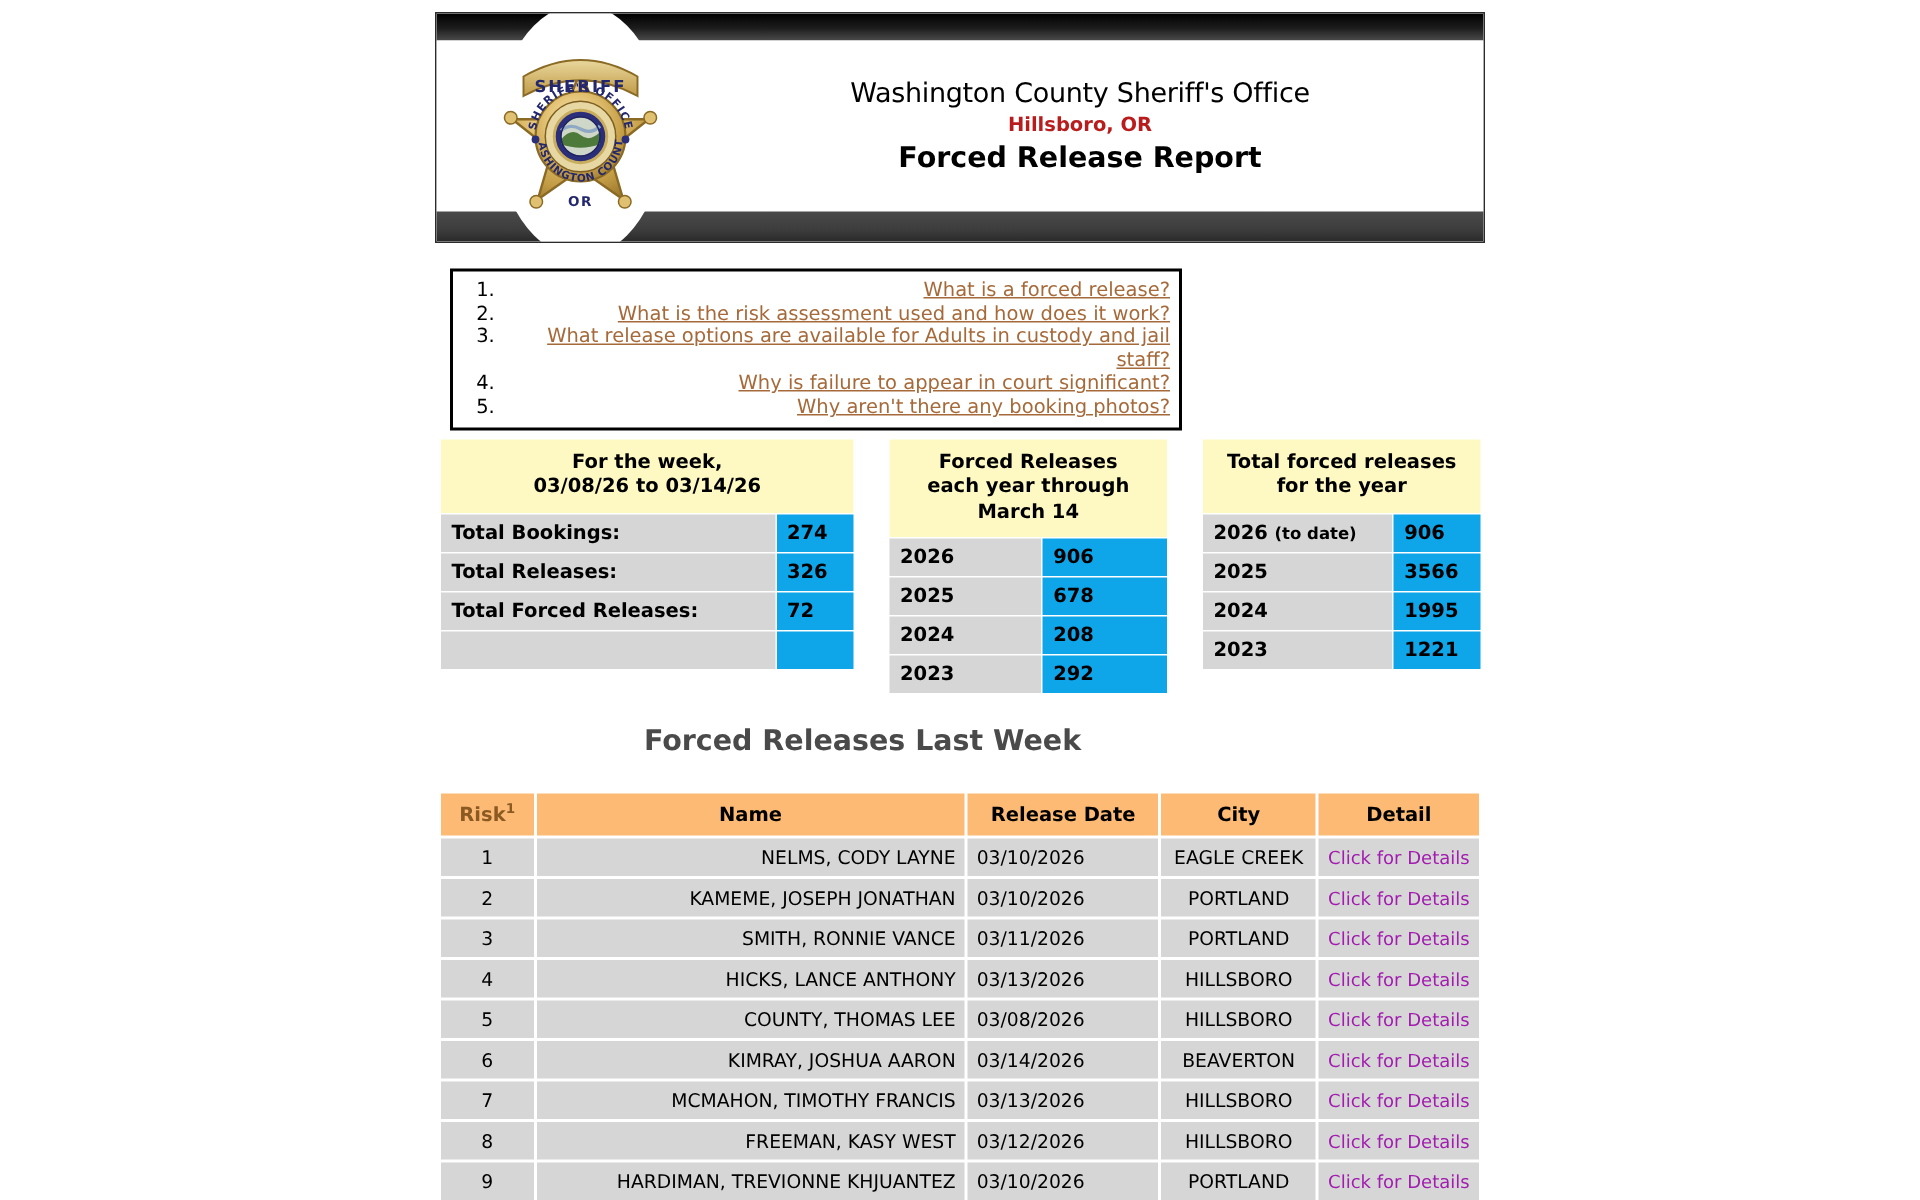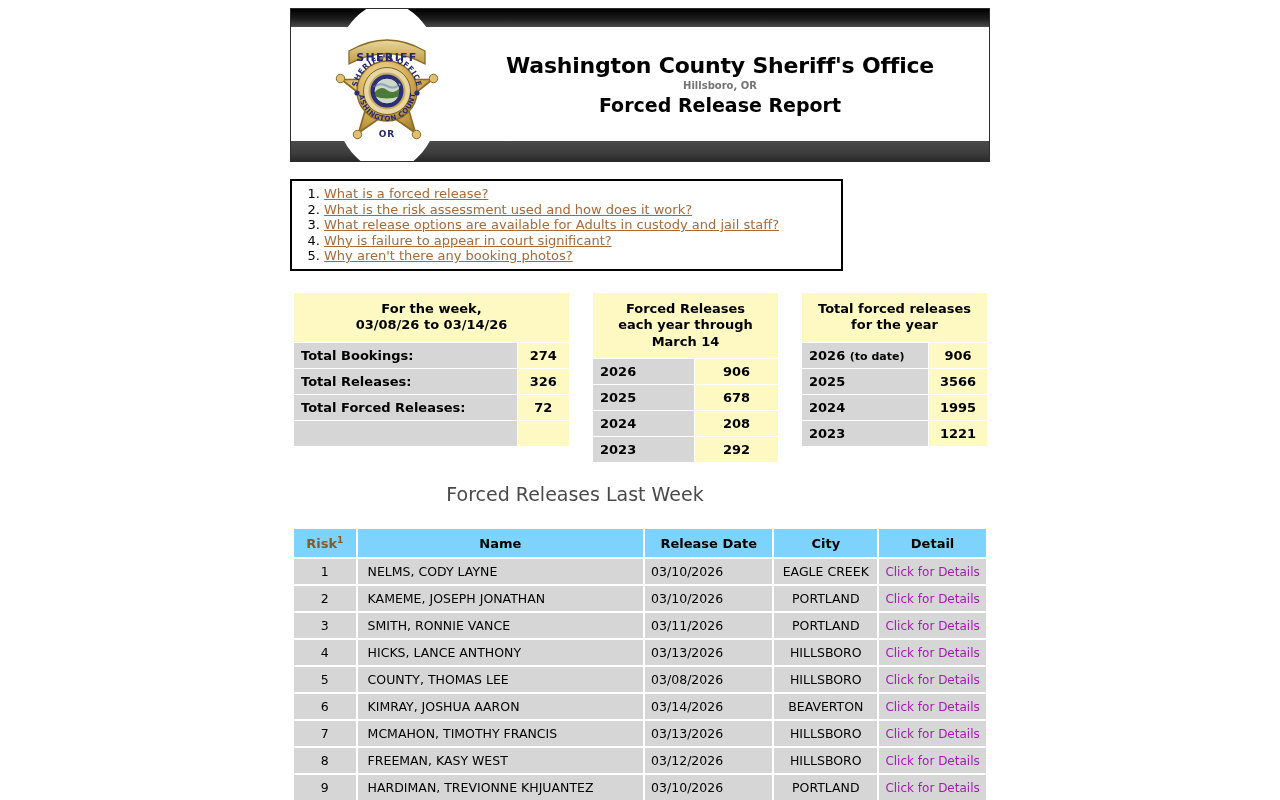--- a/index.html
+++ b/index.html
@@ -75,49 +75,50 @@
   }
   .mast-text {
     position: absolute;
     left: 170px;
     right: 10px;
     top: 44px;
     text-align: center;
     z-index: 2;
   }
   .mast-title {
-    font-size: 22px;
-    font-weight: bold;
+    font-size: 18px;
+    font-weight: normal;
     letter-spacing: -0.2px;
     line-height: 1.15;
     color: #000;
   }
   .mast-sub {
-    font-size: 10px;
+    font-size: 13px;
     font-weight: bold;
     line-height: 1.5;
-    color: #737373;
+    color: #b91c1c;
   }
   .mast-report {
     font-size: 19px;
     font-weight: bold;
     line-height: 1.35;
     color: #000;
   }
 
   
   .linkbox {
     position: absolute;
-    left: 290px;
+    left: 300px;
     top: 179px;
-    width: 553px;
+    width: 488px;
     border: 2px solid #000000;
     background: #ffffff;
     box-sizing: border-box;
     padding: 5px 6px 5px 0;
+    text-align: right;
   }
   .linkbox ol {
     margin: 0;
     padding: 0 0 0 32px;
     list-style: decimal;
   }
   .linkbox li {
     font-size: 13px;
     line-height: 15.6px;
     color: #000;
@@ -145,57 +146,57 @@
     line-height: 1.25;
   }
   .stat td {
     background: #d6d6d6;
     font-size: 13px;
     font-weight: bold;
     padding: 5px 7px;
     height: 14px;
   }
   .stat td.val {
-    background: #fef9c3;
-    text-align: center;
+    background: #0ea5e9;
+    text-align: left;
     font-weight: bold;
   }
   .stat td .todate {
     font-size: 11px;
     font-weight: bold;
   }
 
   #stat-week  { left: 293px; top: 292px; width: 277px; }
   #stat-thru  { left: 592px; top: 292px; width: 187px; }
   #stat-year  { left: 801px; top: 292px; width: 187px; }
 
   
   .section-title {
     position: absolute;
     left: 0;
     top: 483px;
     width: 1150px;
     text-align: center;
     font-size: 19px;
-    font-weight: normal;
+    font-weight: bold;
     color: #4a4a4a;
   }
 
   
   .main-table {
     position: absolute;
     left: 292px;
     top: 527px;
     width: 696px;
     border-collapse: separate;
     border-spacing: 2px;
     background: #ffffff;
   }
   .main-table th {
-    background: #7dd3fc;
+    background: #fdba74;
     font-size: 13px;
     font-weight: bold;
     text-align: center;
     padding: 6px 4px;
     color: #000000;
   }
   .main-table th.risk {
     color: #8a5a22;
   }
   .main-table th.risk sup {
@@ -203,21 +204,21 @@
     vertical-align: super;
   }
   .main-table td {
     background: #d6d6d6;
     font-size: 12.5px;
     padding: 5px 6px;
     color: #000000;
     height: 15px;
   }
   .main-table td.c-risk { width: 48px; text-align: center; }
-  .main-table td.c-name { width: 262px; text-align: left; padding-left: 10px; }
+  .main-table td.c-name { width: 262px; text-align: right; padding-left: 10px; }
   .main-table td.c-date { width: 112px; }
   .main-table td.c-city { width: 88px; text-align: center; }
   .main-table td.c-detail { width: 92px; text-align: center; }
   .main-table td.c-detail a {
     color: #a21caf;
     text-decoration: none;
     font-size: 12px;
   }
   .main-table col.w-risk   { width: 54px; }
   .main-table col.w-name   { width: 264px; }

